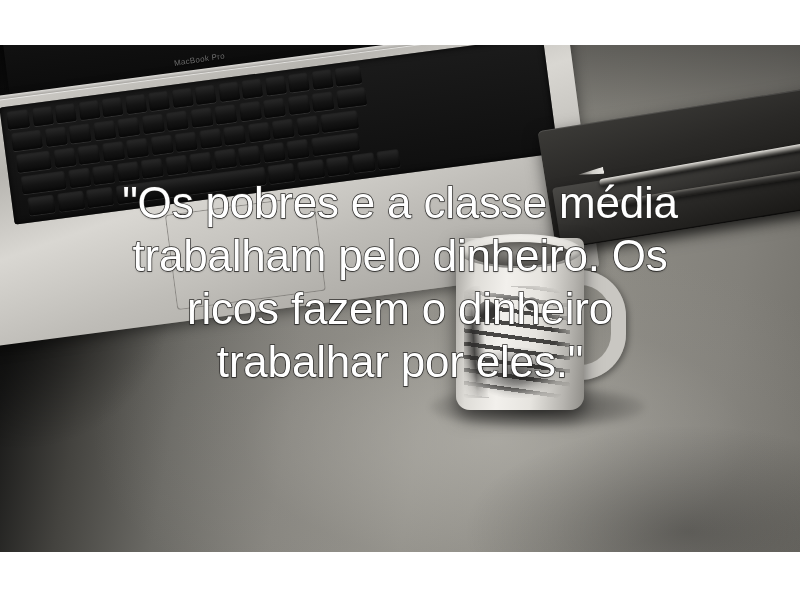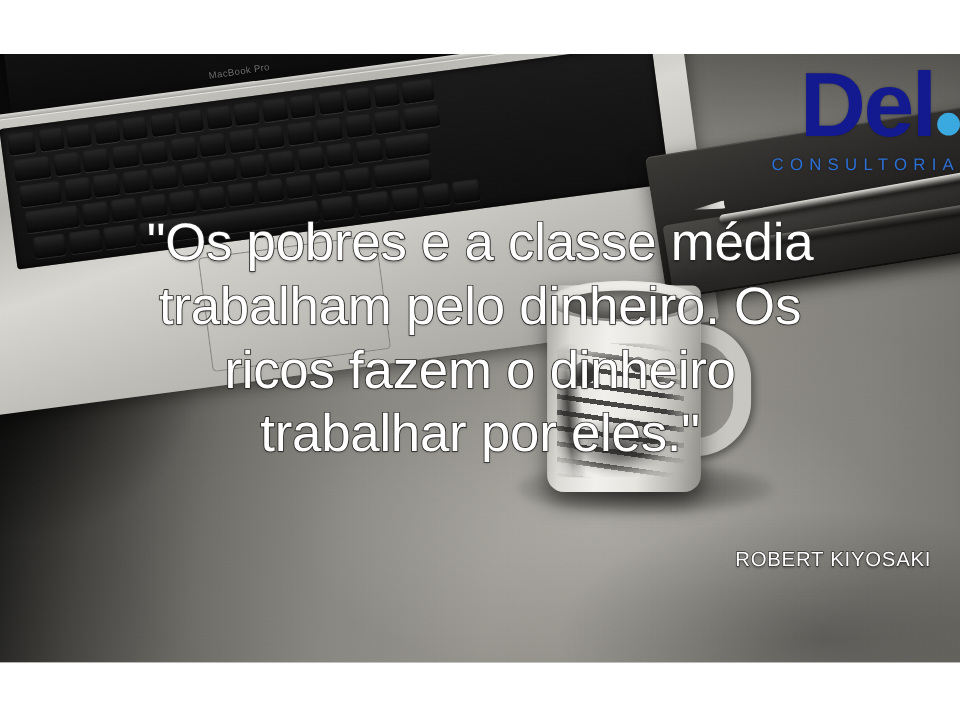--- a/index.html
+++ b/index.html
@@ -435,20 +435,15 @@
     </div>
 
     <div class="grain"></div>
   </div>
 
   <div class="quote">"Os pobres e a classe média
 trabalham pelo dinheiro. Os
 ricos fazem o dinheiro
 trabalhar por eles."</div>
 
-  <div class="attribution">ROBERT KIYOSAKI</div>
-
-  <div class="logo">
-    <span class="logo-word">Del</span><span class="logo-dot"></span>
-    <span class="logo-sub">CONSULTORIA</span>
-  </div>
+
 
 </div>
 
 </body></html>

